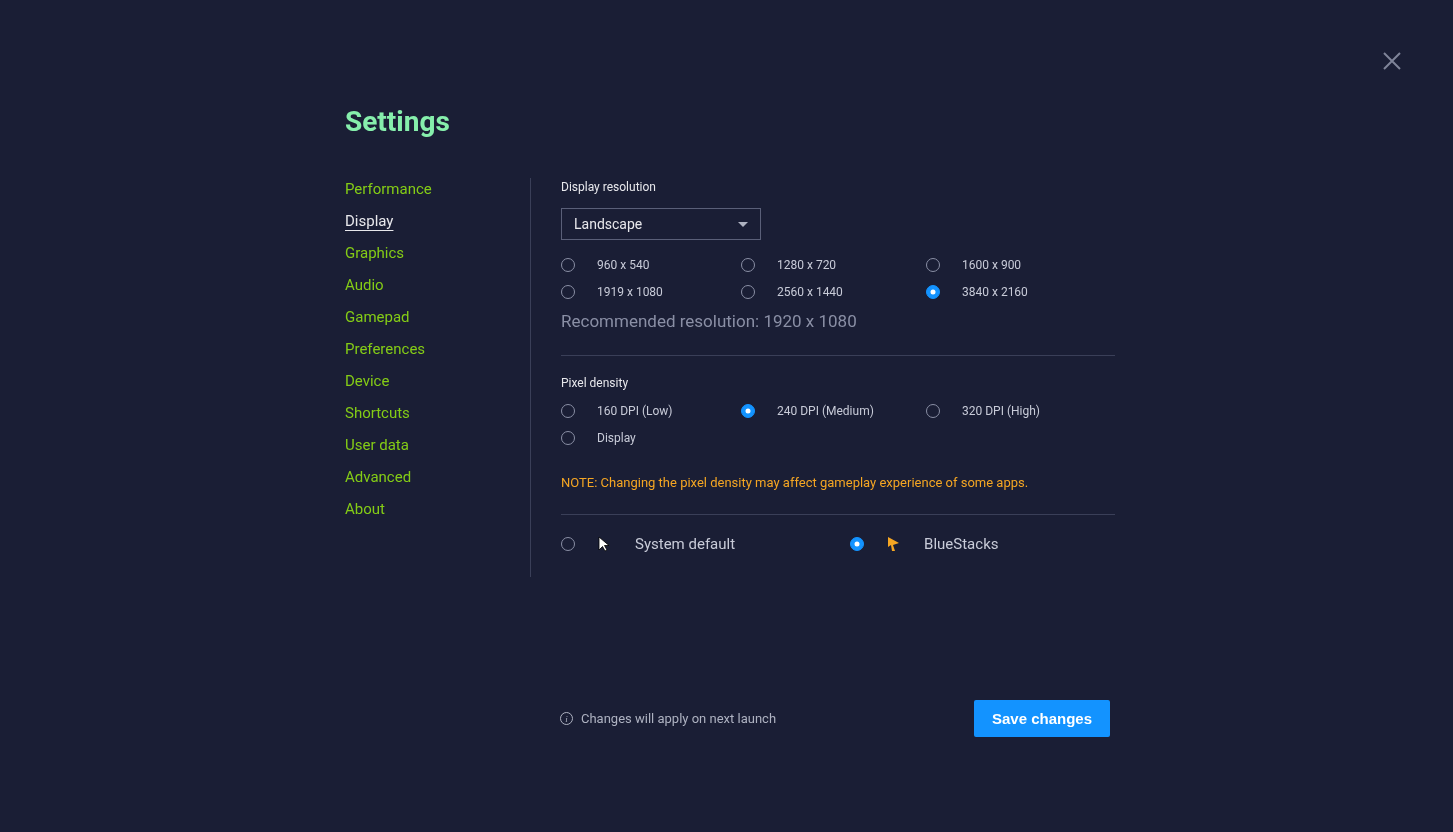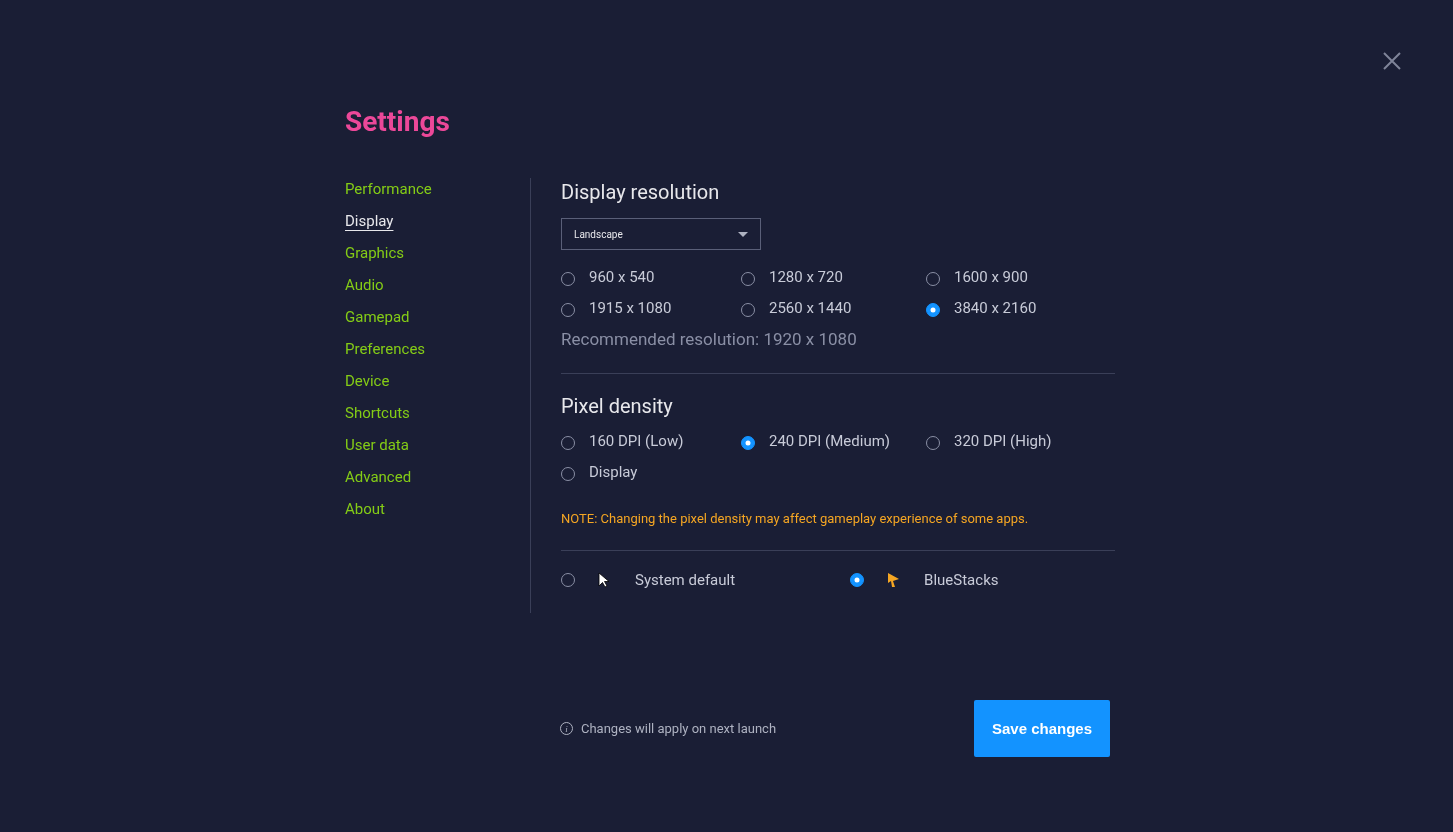--- a/index.html
+++ b/index.html
@@ -24,21 +24,21 @@
   .close-btn svg { width: 100%; height: 100%; }
   .container {
     position: absolute;
     left: 345px;
     top: 105px;
     width: 770px;
   }
   .page-title {
     font-size: 28px;
     font-weight: 700;
-    color: #ec4899;
+    color: #86efac;
     margin-bottom: 40px;
   }
   .layout {
     display: flex;
   }
   .sidebar {
     width: 185px;
     display: flex;
     flex-direction: column;
     gap: 14px;
@@ -59,32 +59,32 @@
     width: 1px;
     background: #3a3f58;
     margin-right: 30px;
   }
   .content {
     flex: 1;
     padding-top: 2px;
   }
   .section { margin-bottom: 24px; }
   .section-title {
-    font-size: 20px;
+    font-size: 12px;
     color: #e8e8ec;
     margin-bottom: 14px;
     font-weight: 400;
   }
   .dropdown {
     width: 200px;
     height: 32px;
     border: 1px solid #5a5f78;
     background: transparent;
     color: #e8e8ec;
-    font-size: 10px;
+    font-size: 14px;
     padding: 0 12px;
     display: flex;
     align-items: center;
     justify-content: space-between;
     cursor: pointer;
     margin-bottom: 18px;
   }
   .dropdown .caret {
     width: 0; height: 0;
     border-left: 5px solid transparent;
@@ -92,24 +92,24 @@
     border-top: 5px solid #aeb2c1;
   }
   .radio-grid {
     display: grid;
     grid-template-columns: 180px 185px 180px;
     row-gap: 13px;
     margin-bottom: 12px;
   }
   .radio {
     display: flex;
-    align-items: flex-end;
-    gap: 14px;
-    cursor: pointer;
-    font-size: 15px;
+    align-items: flex-start;
+    gap: 22px;
+    cursor: pointer;
+    font-size: 12px;
     color: #c8cbd8;
   }
   .radio-circle {
     width: 14px;
     height: 14px;
     border-radius: 50%;
     border: 1.5px solid #8a8fa5;
     flex-shrink: 0;
     position: relative;
   }
@@ -179,21 +179,21 @@
     justify-content: center;
     font-size: 9px;
     font-style: italic;
     color: #aeb2c1;
     font-family: serif;
   }
   .save-btn {
     background: #1393ff;
     color: #fff;
     border: none;
-    padding: 20px 18px;
+    padding: 10px 18px;
     font-size: 15px;
     font-weight: 600;
     cursor: pointer;
     border-radius: 2px;
   }
 </style>
 </head>
 <body>
 
 <div class="close-btn">
@@ -237,21 +237,21 @@
             <div class="radio">
               <span class="radio-circle"></span>
               <span>1280 x 720</span>
             </div>
             <div class="radio">
               <span class="radio-circle"></span>
               <span>1600 x 900</span>
             </div>
             <div class="radio">
               <span class="radio-circle"></span>
-              <span>1915 x 1080</span>
+              <span>1919 x 1080</span>
             </div>
             <div class="radio">
               <span class="radio-circle"></span>
               <span>2560 x 1440</span>
             </div>
             <div class="radio selected">
               <span class="radio-circle"></span>
               <span>3840 x 2160</span>
             </div>
           </div>

